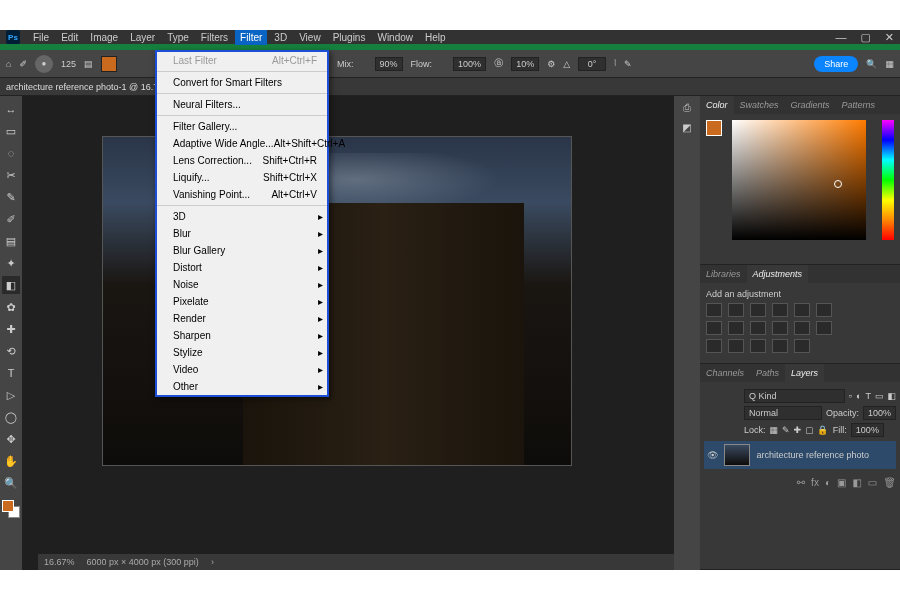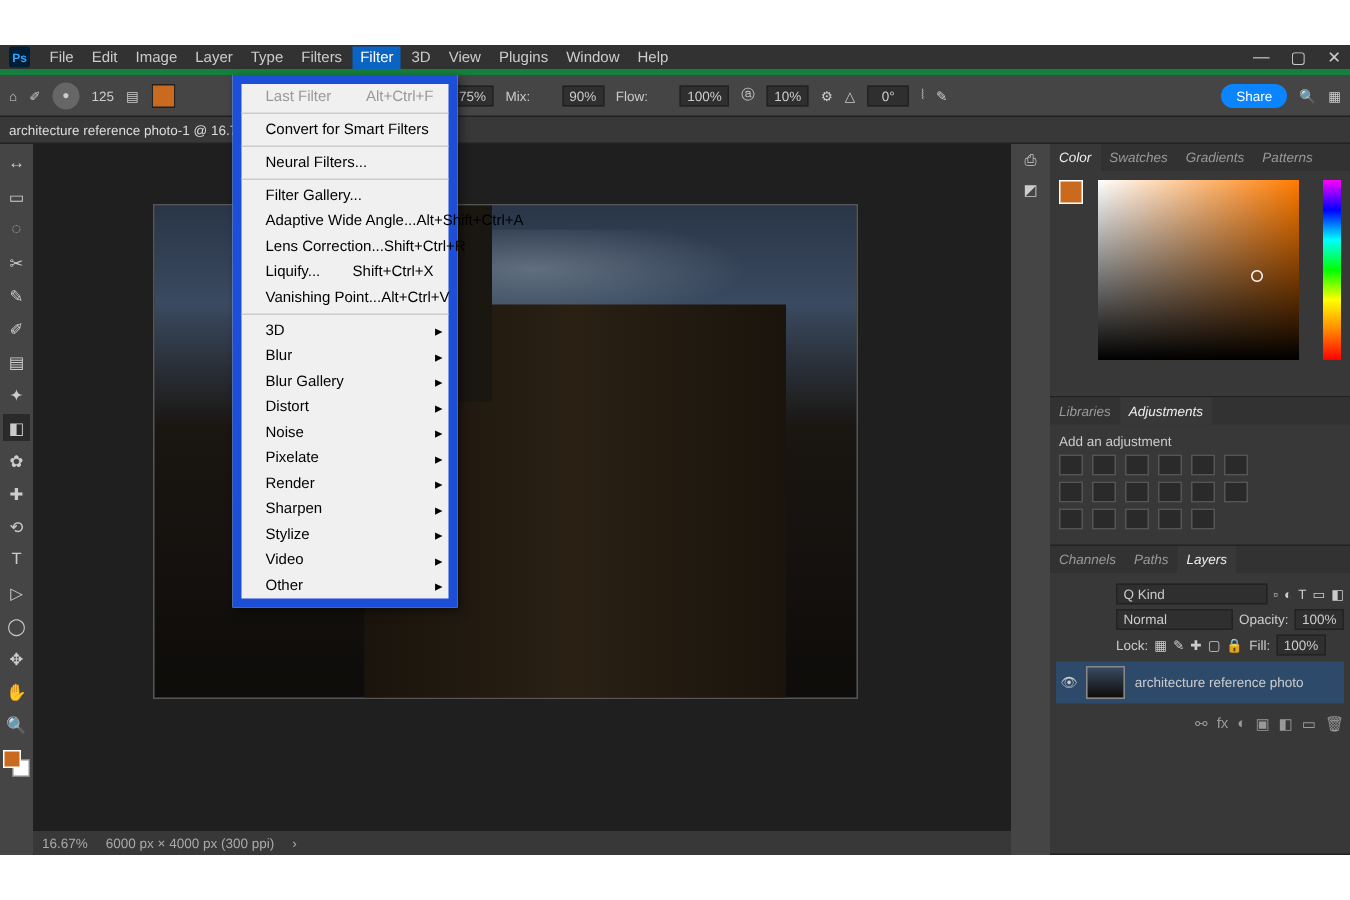--- a/index.html
+++ b/index.html
@@ -1,19 +1,19 @@
 <!DOCTYPE html>
 <html><head>
 <meta charset="utf-8">
 <style>
 * { margin:0; padding:0; box-sizing:border-box; font-family:"Segoe UI",Tahoma,sans-serif; user-select:none; }
 body { background:#fff; width:900px; height:600px; overflow:hidden; position:relative; }
 .app { position:absolute; left:0; top:30px; width:900px; height:540px; background:#323232; color:#ccc; font-size:10px; }
 
-.titlebar { height:20px; background:#323232; display:flex; align-items:center; padding:0 6px; border-bottom:4px solid #15803d; }
+.titlebar { height:20px; background:#323232; display:flex; align-items:center; padding:0 6px; border-bottom:6px solid #15803d; }
 .ps-logo { width:14px; height:14px; background:#001e36; color:#31a8ff; font-size:8px; font-weight:bold; display:flex; align-items:center; justify-content:center; border-radius:2px; margin-right:8px; }
 .menubar { display:flex; gap:2px; }
 .menubar span { padding:2px 5px; cursor:default; }
 .menubar span.open { background:#0a64c4; color:#fff; }
 .wincontrols { margin-left:auto; display:flex; gap:14px; color:#ccc; font-size:11px; }
 
 .optbar { height:28px; background:#454545; display:flex; align-items:center; gap:8px; padding:0 6px; font-size:9px; border-bottom:1px solid #222; position:relative; }
 .opt-swatch { width:16px; height:16px; background:#c96a1f; border:1px solid #222; }
 .opt-field { display:flex; align-items:center; gap:21px; }
 .opt-box { background:#2f2f2f; border:1px solid #222; padding:1px 4px; min-width:28px; text-align:center; }
@@ -27,21 +27,21 @@
 .tool { width:18px; height:18px; display:flex; align-items:center; justify-content:center; color:#ccc; font-size:11px; cursor:pointer; }
 .tool.active { background:#2a2a2a; }
 .tool-swatches { position:relative; width:18px; height:18px; margin-top:4px; }
 .tool-swatches .fg { position:absolute; width:12px; height:12px; background:#c96a1f; border:1px solid #fff; }
 .tool-swatches .bg { position:absolute; right:0; bottom:0; width:12px; height:12px; background:#fff; border:1px solid #888; }
 .canvas-area { flex:1; background:#1f1f1f; position:relative; overflow:hidden; }
 .canvas { position:absolute; left:80px; top:40px; width:470px; height:330px; background:linear-gradient(180deg,#2a3548 0%,#3a4a60 20%,#1a1612 45%,#0e0c0a 100%); border:1px solid #555; }
 .building { position:absolute; left:30%; top:20%; width:60%; height:80%; background:linear-gradient(90deg,#1a140c,#2a2014,#1a140c); }
 .tower { position:absolute; left:30%; top:0; width:18%; height:40%; background:#1a1610; }
 .sky-cloud { position:absolute; left:30%; top:5%; width:60%; height:20%; background:radial-gradient(ellipse at 40% 40%, rgba(200,210,220,0.3), transparent 60%); }
-.statusbar { position:absolute; left:0; bottom:0; height:16px; width:100%; background:#383838; display:flex; align-items:center; padding:0 6px; gap:12px; font-size:9px; color:#aaa; }
+.statusbar { position:absolute; left:16px; bottom:0; height:16px; width:100%; background:#383838; display:flex; align-items:center; padding:0 6px; gap:12px; font-size:9px; color:#aaa; }
 
 .rightcol { width:26px; background:#454545; display:flex; flex-direction:column; align-items:center; padding:6px 0; gap:8px; }
 .panels { width:200px; background:#383838; display:flex; flex-direction:column; }
 .panel { border-bottom:1px solid #222; }
 .panel-tabs { display:flex; background:#323232; font-size:9px; }
 .panel-tabs span { padding:4px 6px; color:#999;font-style:italic; }
 .panel-tabs span.active { background:#383838; color:#eee; }
 .color-body { height:150px; position:relative; padding:6px; }
 .color-sw { width:16px; height:16px; background:#c96a1f; border:1px solid #fff; }
 .color-picker { position:absolute; left:32px; top:6px; width:134px; height:120px; background:linear-gradient(to bottom, rgba(0,0,0,0), #000), linear-gradient(to right, #fff, #ff7b00); }
@@ -50,21 +50,21 @@
 .adj-body { padding:6px; font-size:9px; }
 .adj-row { display:flex; gap:6px; margin:4px 0; }
 .adj-ic { width:16px; height:14px; background:#2a2a2a; border:1px solid #555; }
 .layers-body { padding:4px; font-size:9px; }
 .lay-row { display:flex; align-items:center; gap:4px; margin:3px 0;padding-left:40px; }
 .lay-select { background:#2f2f2f; border:1px solid #222; padding:1px 4px; flex:1; }
 .layer-item { display:flex; align-items:center; gap:6px; background:#2d4a6a; padding:3px; margin-top:4px; }
 .layer-thumb { width:26px; height:22px; background:linear-gradient(#3a4a60,#0e0c0a); border:1px solid #888; }
 .layer-bottom { display:flex; gap:6px; justify-content:flex-end; padding:4px; color:#999; font-size:10px; }
 
-.dropdown { position:absolute; left:155px; top:20px; width:150px; background:#f0f0f0; color:#000; border:6px solid #1d4ed8; font-size:10px; z-index:100; box-shadow:2px 2px 6px rgba(0,0,0,0.5); }
+.dropdown { position:absolute; left:155px; top:20px; width:174px; background:#f0f0f0; color:#000; border:2px solid #1d4ed8; font-size:10px; z-index:100; box-shadow:2px 2px 6px rgba(0,0,0,0.5); }
 .dropdown .mrow { display:flex; justify-content:space-between; padding:3px 10px 3px 16px; position:relative; white-space:nowrap; }
 .dropdown .mrow.disabled { color:#999; }
 .dropdown .mrow.sel { background:#0a64c4; color:#fff; }
 .dropdown .mrow .arrow { position:absolute; right:4px; }
 .dropdown hr { border:none; border-top:1px solid #ccc; margin:2px 0; }
 </style>
 </head>
 <body>
 
 <div class="app">

